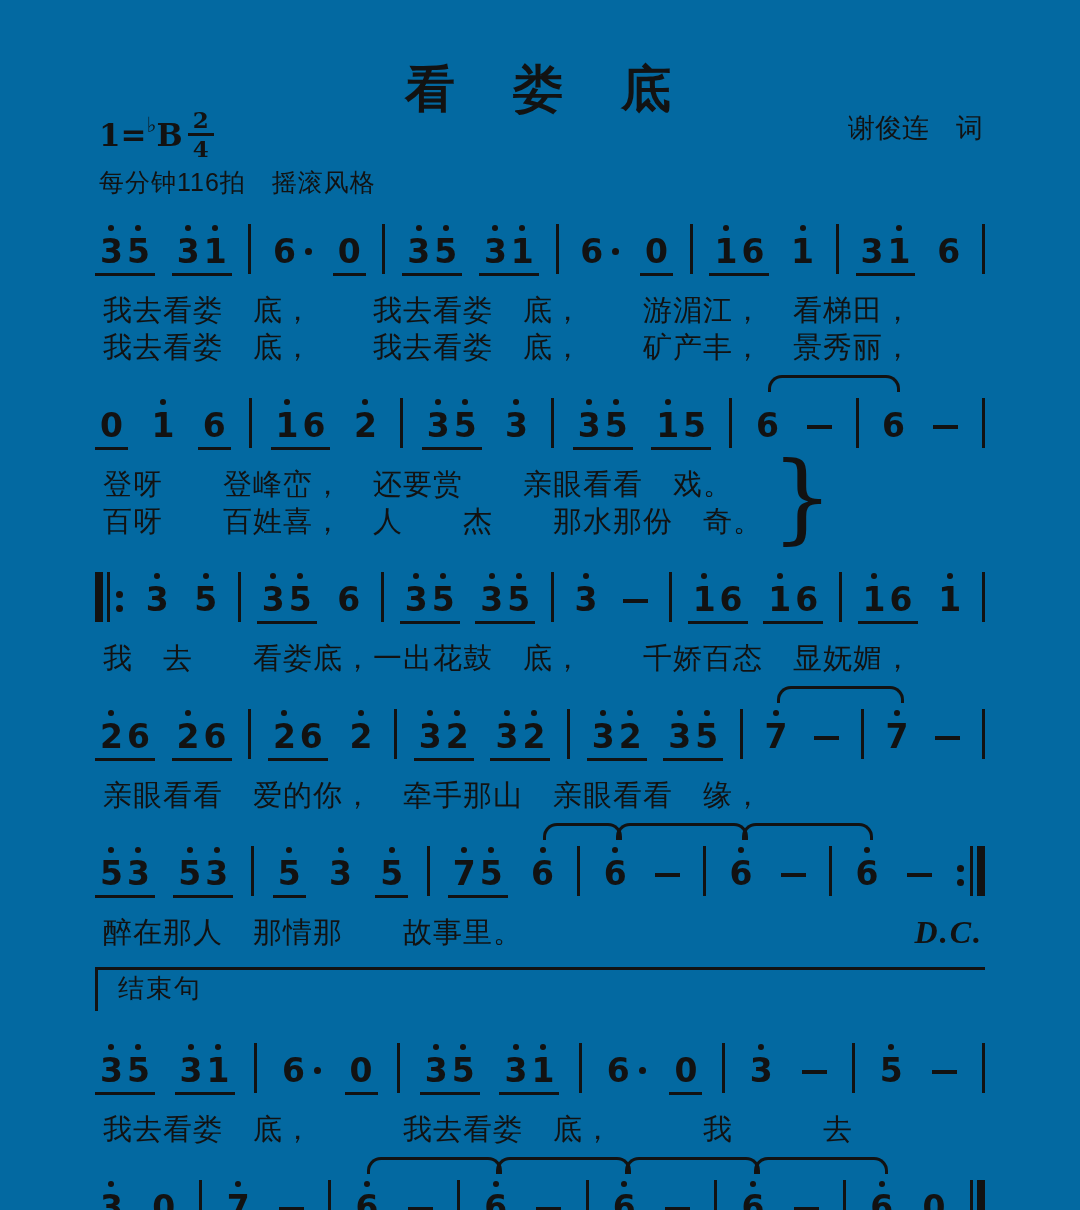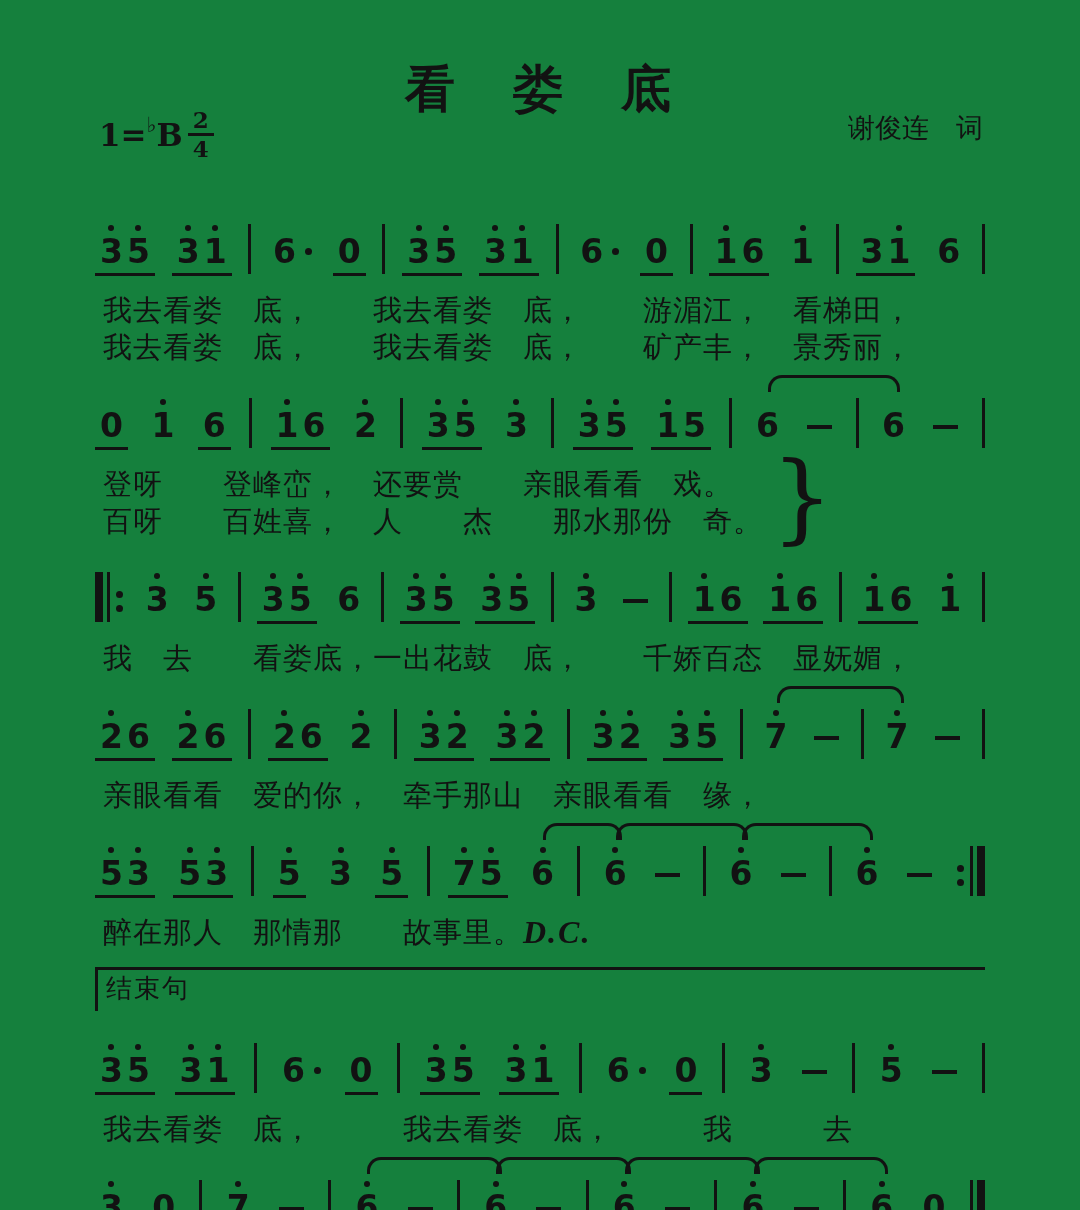--- a/index.html
+++ b/index.html
@@ -1,16 +1,16 @@
 <!DOCTYPE html>
 <html><head>
 <meta charset="utf-8">
 <style>
   html,body{margin:0;padding:0;background:#ffffff;}
-  .page{width:1080px;height:1210px;background:#15803d;overflow:hidden;
+  .page{width:1080px;height:1210px;background:#0369a1;overflow:hidden;
         font-family:"Liberation Sans",sans-serif;color:#121212;position:relative;}
   .content{padding:10px 95px 0 95px;width:890px;}
 
   
   .header{position:relative;height:200px;}
   .title{position:absolute;left:0;right:0;top:46px;margin:0;text-align:center;
          font-size:50px;font-weight:700;letter-spacing:4px;
          font-family:"DejaVu Serif",serif;}
   .keysig{position:absolute;left:4px;top:98px;display:flex;align-items:center;
           font-size:31px;font-weight:700;font-family:"DejaVu Serif",serif;}
@@ -42,29 +42,29 @@
   .rgrp{display:inline-flex;align-items:flex-end;gap:4px;}
   .rdots{display:inline-flex;flex-direction:column;gap:7px;margin:0 2px 12px 2px;}
   .rdots i{width:7px;height:7px;border-radius:50%;background:#121212;display:block;}
   .tie{position:absolute;height:14px;top:-15px;
        border-top:3px solid #121212;border-left:3px solid #121212;border-right:3px solid #121212;
        border-radius:14px 14px 0 0;}
 
   .lyrics-wrap{position:relative;margin-top:16px;}
   .lyric-line{font-size:29px;line-height:37px;letter-spacing:1px;white-space:pre;
               font-family:"DejaVu Serif",serif;margin-left:8px;}
-  .flexrow{display:flex;align-items:flex-end;margin-right:2px;}
+  .flexrow{display:flex;justify-content:space-between;align-items:flex-end;margin-right:2px;}
   .dc{font-size:32px;font-style:italic;font-weight:700;
       font-family:"Liberation Serif",serif;letter-spacing:2px;}
   .brace{position:absolute;left:676px;top:-10px;font-size:98px;line-height:82px;
          font-weight:400;font-family:"DejaVu Serif",serif;}
 
   .ending-head{border-top:3px solid #121212;margin-top:16px;}
   .ending-label{display:inline-block;border-left:3px solid #121212;
-                padding:1px 10px 5px 8px;font-size:26px;letter-spacing:2px;}
+                padding:1px 10px 5px 20px;font-size:26px;letter-spacing:2px;}
 </style>
 </head>
 <body>
 
 <div class="page">
   <div class="content">
 
     <div class="header">
       <h1 class="title">看　娄　底</h1>
 
@@ -75,20 +75,23 @@
         <span class="frac">
           <span class="num">2</span>
           <span class="den">4</span>
         </span>
       </div>
 
       <div class="credits">
         <div>谢俊连　词</div>
       </div>
 
+      <div class="tempo">
+        <span>每分钟116拍</span>　<span>摇滚风格</span>
+      </div>
     </div>
 
     <div id="score">
         <div class="line-block">
           <div class="music-line">
             <div class="grp ul">
               <div class="note">
                 <div class="od on"></div>
                 <div class="dg">3</div>
               </div>

